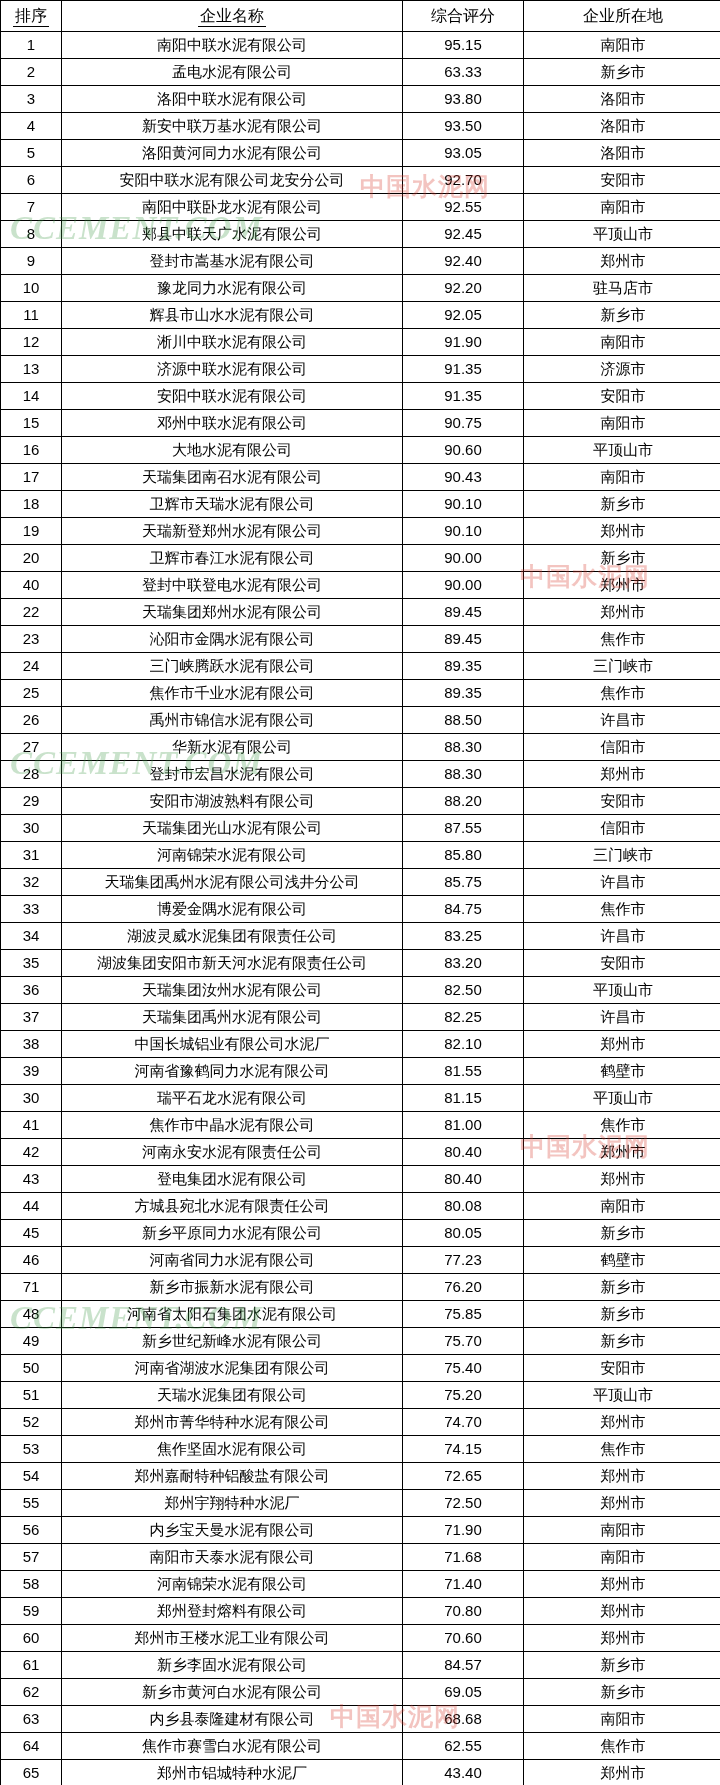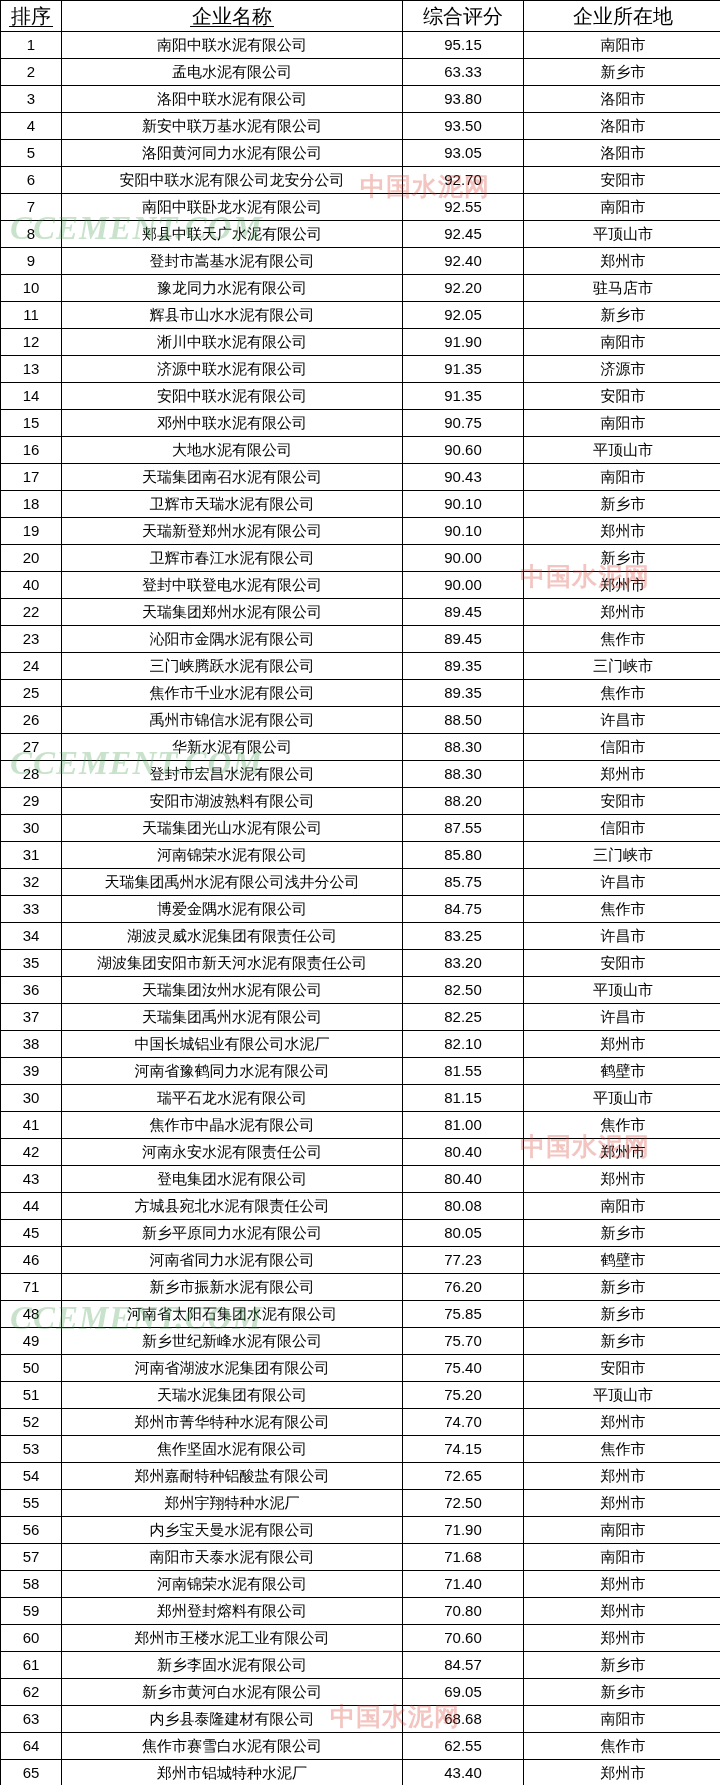--- a/index.html
+++ b/index.html
@@ -56,21 +56,21 @@
     text-align: center;
     vertical-align: middle;
     font-size: 15px;
     height: 26px;
     line-height: 26px;
     padding: 0;
     background: transparent;
   }
   table.rank-table th {
     font-weight: normal;
-    font-size: 20px;
+    font-size: 16px;
     height: 30px;
     line-height: 30px;
     border-radius: 14px;
   }
   th.c-rank, td.c-rank { width: 60px; }
   th.c-name, td.c-name { width: 340px; }
   th.c-score, td.c-score { width: 120px; }
   th.c-city, td.c-city { width: 198px; }
   th .hdr-underline {
     display: inline-block;

